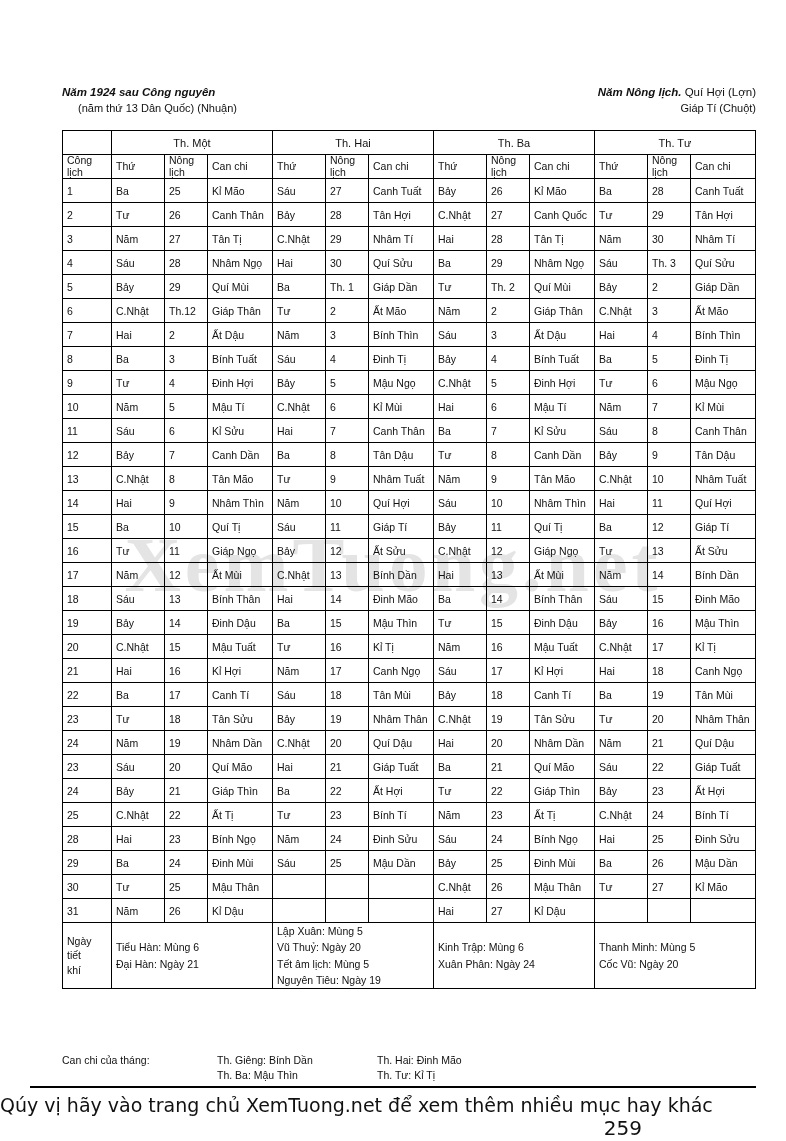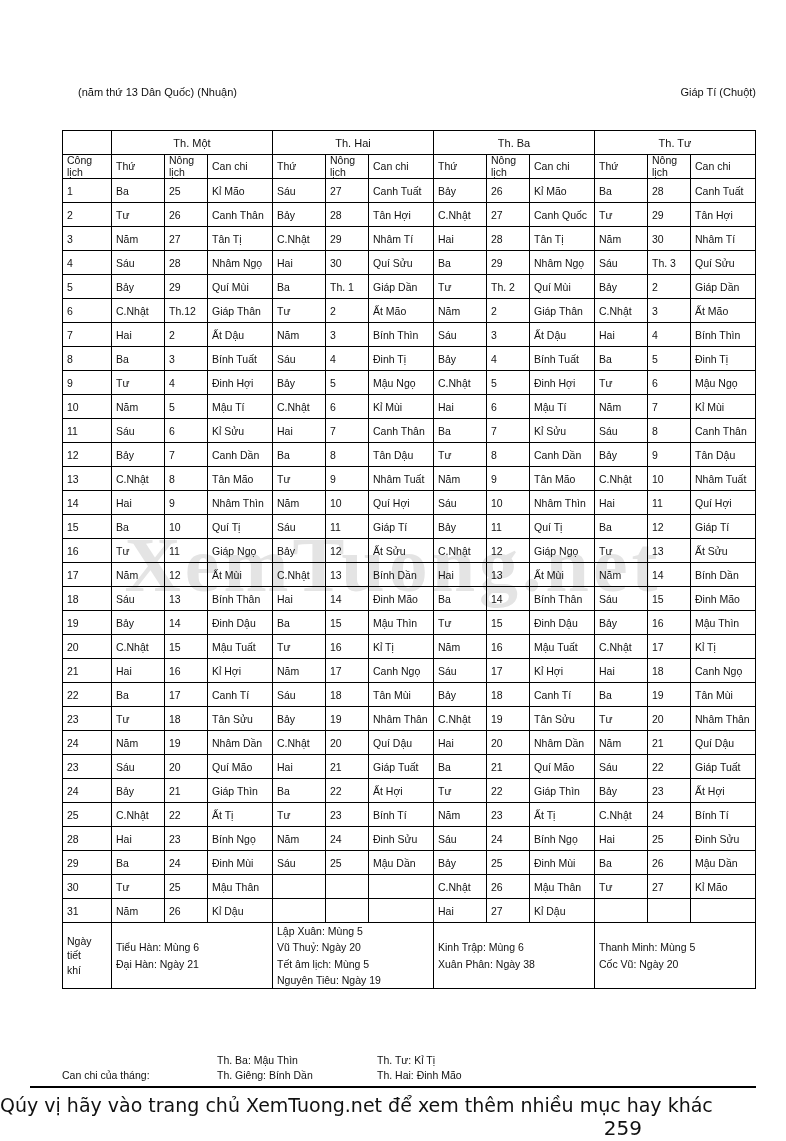--- a/index.html
+++ b/index.html
@@ -165,20 +165,26 @@
 </head>
 <body>
 
 <div class="page">
 
   <div class="watermark">XemTuong.net</div>
 
   <div class="content">
 
     <div class="hdr">
+      <div class="hdr-row1">
+        <span class="hdr-left-1">Năm 1924 sau Công nguyên</span>
+        <span class="hdr-right-1">
+          <span class="b">Năm Nông lịch.</span><span> Quí Hợi (Lợn)</span>
+        </span>
+      </div>
       <div class="hdr-row2">
         <span class="hdr-left-2">(năm thứ  13 Dân Quốc) (Nhuận)</span>
         <span class="hdr-right-2">Giáp Tí (Chuột)</span>
       </div>
     </div>
 
     <table class="cal">
       <tbody>
         <tr>
           <td class="sub-cl"></td>
@@ -699,41 +705,41 @@
             <div>Đại Hàn: Ngày 21</div>
           </td>
           <td class="tk-cell" colspan="3">
             <div>Lập Xuân: Mùng 5</div>
             <div>Vũ Thuỷ: Ngày 20</div>
             <div>Tết âm lịch: Mùng 5</div>
             <div>Nguyên Tiêu: Ngày 19</div>
           </td>
           <td class="tk-cell" colspan="3">
             <div>Kinh Trập: Mùng 6</div>
-            <div>Xuân Phân: Ngày 38</div>
+            <div>Xuân Phân: Ngày 24</div>
           </td>
           <td class="tk-cell" colspan="3">
             <div>Thanh Minh: Mùng 5</div>
             <div>Cốc Vũ: Ngày 20</div>
           </td>
         </tr>
       </tbody>
     </table>
 
     <div class="canchi-block">
+      <div class="cc-row">
+        <div class="cc-c1">Can chi của tháng:</div>
+        <div class="cc-c2">Th. Giêng: Bính  Dần</div>
+        <div class="cc-c3">Th. Hai: Đinh Mão</div>
+      </div>
       <div class="cc-row">
         <div class="cc-c1"></div>
         <div class="cc-c2">Th. Ba: Mậu Thìn</div>
         <div class="cc-c3">Th. Tư: Kỉ Tị</div>
       </div>
-      <div class="cc-row">
-        <div class="cc-c1">Can chi của tháng:</div>
-        <div class="cc-c2">Th. Giêng: Bính  Dần</div>
-        <div class="cc-c3">Th. Hai: Đinh Mão</div>
-      </div>
     </div>
 
     <div class="footer">
       <div class="footer-line"></div>
       <div class="footer-text">Qúy vị hãy vào trang chủ XemTuong.net để xem thêm nhiều mục hay khác</div>
       <div class="pagenum">259</div>
     </div>
 
   </div>
 </div>

